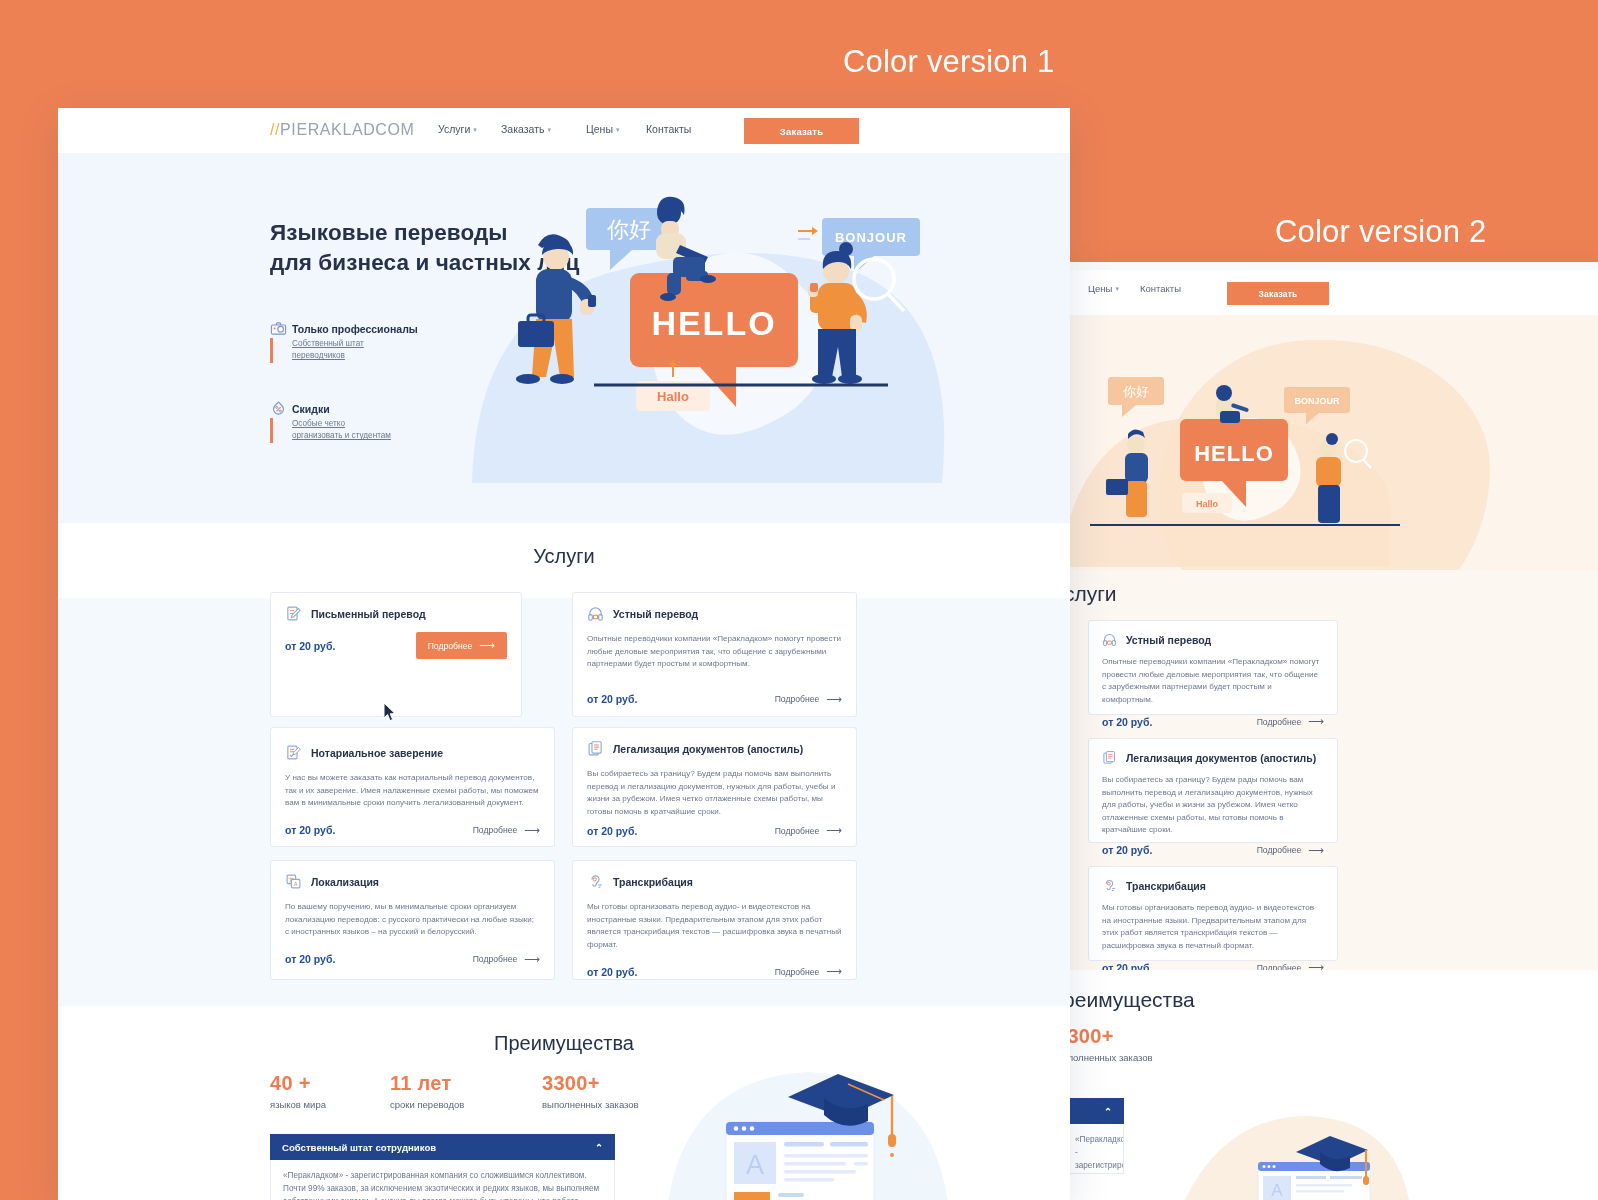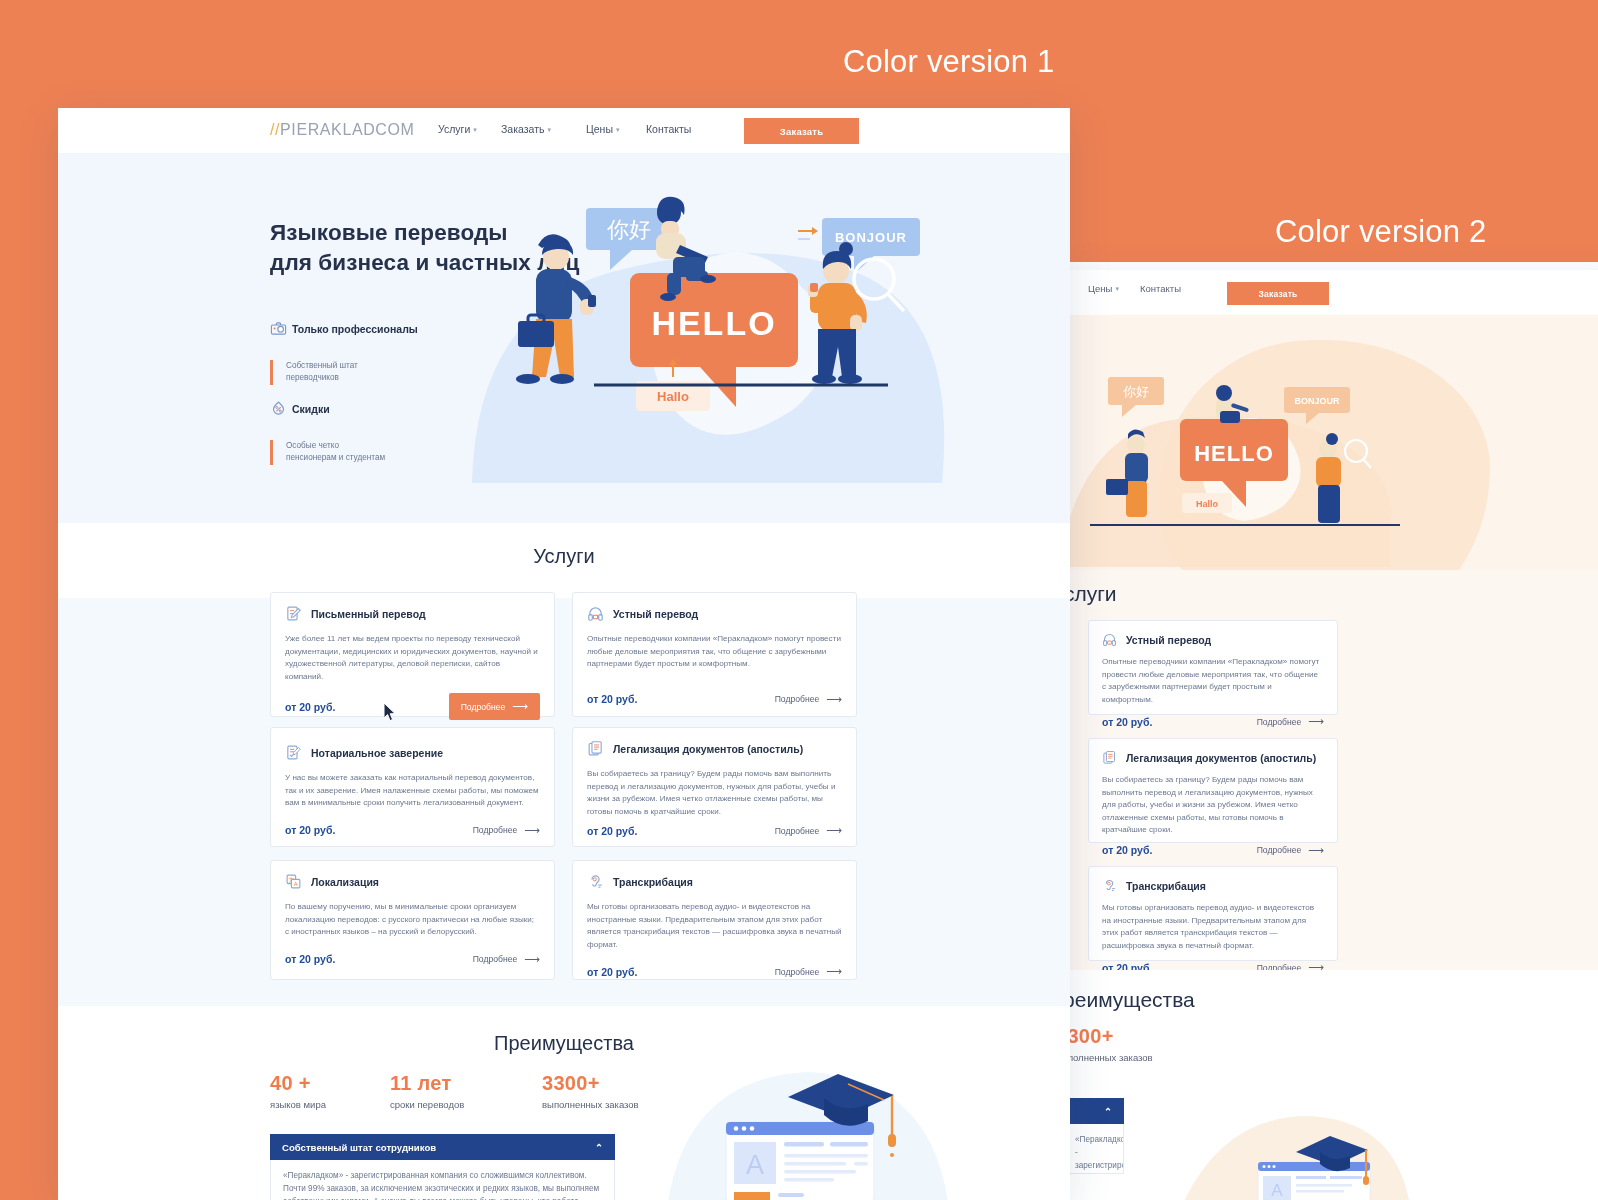--- a/index.html
+++ b/index.html
@@ -70,22 +70,22 @@
   .btn-order1 { position:absolute; left:686px; top:10px; width:115px; height:26px;
     background:#EE8154; color:#fff; font-size:9.5px; font-weight:700;
     display:flex; align-items:center; justify-content:center; letter-spacing:.2px; }
 
   .hero-h1 { position:absolute; left:212px; top:65px; font-size:22.5px; line-height:1.33;
              font-weight:700; color:#26324B; letter-spacing:.1px; }
 
   .feat { position:absolute; left:212px; }
   .feat-head { display:flex; align-items:center; gap:5px; }
   .feat-title { font-size:10.5px; font-weight:700; color:#26324B; }
-  .feat-sub { margin-top:23px; padding-left:13px; border-left:3px solid #EE8154;
-              font-size:8.2px; line-height:1.5; color:#6C7890; }
+  .feat-sub { margin-top:1px; padding-left:19px; border-left:3px solid #EE8154;
+              font-size:8.2px; line-height:1.5; color:#6C7890;text-decoration:underline; }
 
   .h1title { font-size:20px; color:#26324B; font-weight:400; }
 
   .btn-more-hl { background:#EE8154; color:#fff !important; border-radius:2px;
                  padding:7px 12px; font-weight:400; }
   .btn-more-hl .arrow { color:#fff; }
 
   
   .stat-num { font-size:20px; font-weight:700; color:#F07B4D; letter-spacing:.3px; }
   .stat-lbl { font-size:9.5px; color:#5B6476; margin-top:4px; }
@@ -320,21 +320,21 @@
         <svg width="17" height="17" viewBox="0 0 24 24">
           <path d="M12 3c4 4 7 6 7 10a7 7 0 0 1-14 0c0-4 3-6 7-10z" fill="none" stroke="#7D97C8" stroke-width="1.6"></path>
           <line x1="9" y1="16" x2="15" y2="10" stroke="#EE8154" stroke-width="1.5"></line>
           <circle cx="9.5" cy="10.5" r="1.4" fill="none" stroke="#7D97C8" stroke-width="1.3"></circle>
           <circle cx="14.5" cy="15.5" r="1.4" fill="none" stroke="#7D97C8" stroke-width="1.3"></circle>
         </svg>
         <span class="feat-title">Скидки</span>
       </div>
       <div class="feat-sub">
         <div>Особые четко</div>
-        <div>пенсионерам и студентам</div>
+        <div>организовать и студентам</div>
       </div>
     </div>
 
     <svg style="position:absolute; left:400px; top:0px;" width="612" height="370" viewBox="0 0 612 370">
       <path d="M14 330 Q 18 160 150 120 Q 300 80 400 120 Q 500 162 484 330 Z" fill="#DCEAFB"></path>
       <path d="M220 120 q 70 -46 122 12 q 56 72 -6 124 q -84 56 -128 -10 q -36 -68 12 -126 z" fill="#FFFFFF" opacity=".72"></path>
       <path d="M300 130 q 60 -12 62 46 q 2 58 -56 56 q -58 -4 -50 -58 q 6 -42 44 -44 z" fill="#F3F8FE" opacity=".8"></path>
 
       <g>
         <rect x="128" y="55" width="86" height="42" rx="4" fill="#A8C7F0"></rect>
@@ -418,31 +418,30 @@
       </g>
 
       <line x1="136" y1="232" x2="430" y2="232" stroke="#1F3864" stroke-width="3"></line>
     </svg>
   </div>
 
   <div id="m1-services">
     <div class="srv-top"></div>
     <div class="h1title" style="position:absolute; left:0; top:22px; width:1012px; text-align:center;">Услуги</div>
 
-    <div class="card" style="position:absolute; left:212px; top:69px; width:285px; height:125px; padding:12px 14px;">
+    <div class="card" style="position:absolute; left:212px; top:69px; width:252px; height:125px; padding:12px 14px;">
       <div class="card-h">
         <svg width="17" height="17" viewBox="0 0 24 24">
           <rect x="4" y="3" width="13" height="18" rx="1.5" fill="none" stroke="#8FA9D6" stroke-width="1.6"></rect>
           <line x1="7" y1="8" x2="13" y2="8" stroke="#EE8154" stroke-width="1.3"></line>
           <line x1="7" y1="12" x2="12" y2="12" stroke="#EE8154" stroke-width="1.3"></line>
           <path d="M19 5 l2.5 2.5 l-9 9 l-3.5 1 l1 -3.5z" fill="#fff" stroke="#8FA9D6" stroke-width="1.5"></path>
         </svg>
         <span class="card-title">Письменный перевод</span>
       </div>
-      <div class="card-body" style="margin-top:11px;">Уже более 11 лет мы ведем проекты по переводу технической документации, медицинских и юридических документов, научной и художественной литературы, деловой переписки, сайтов компаний.</div>
       <div class="card-foot" style="margin-top:10px;">
         <span class="price">от 20 руб.</span>
         <span class="more btn-more-hl">
             <span>Подробнее</span>
             <span class="arrow">⟶</span>
           </span>
       </div>
     </div>
 
     <svg class="cursor" style="left:325px; top:180px;" viewBox="0 0 13 18">

